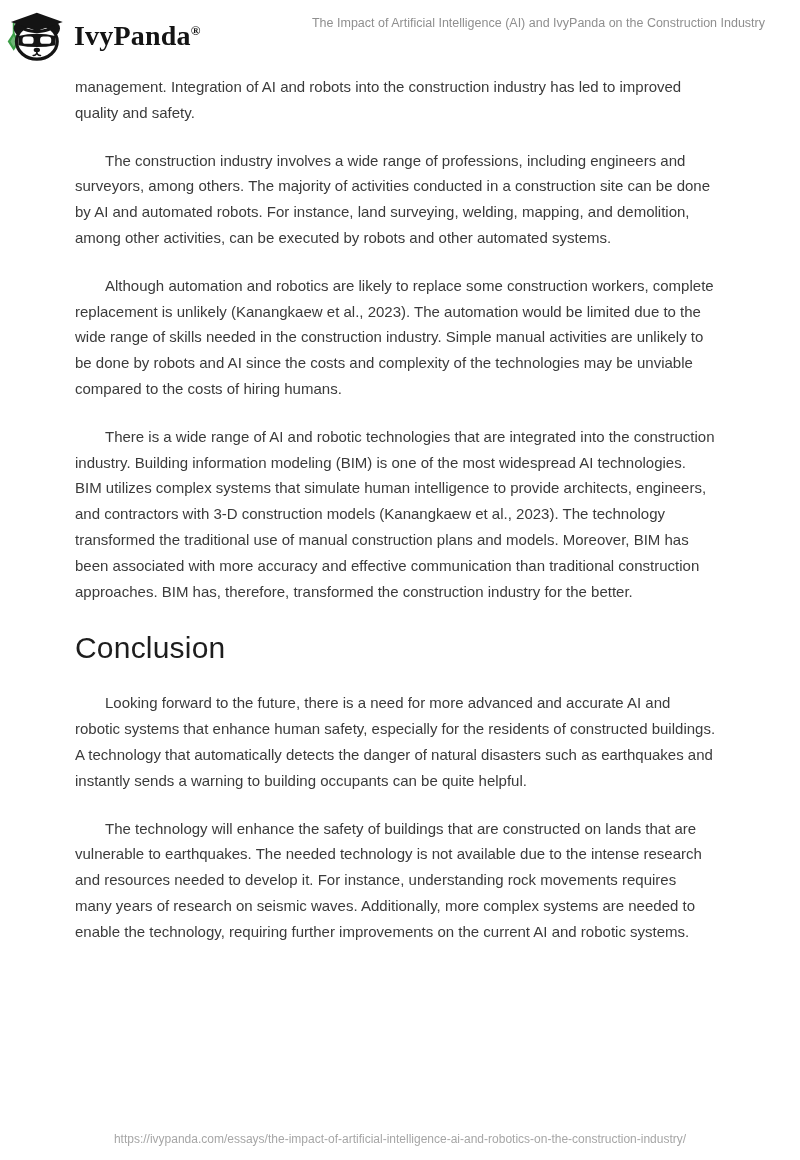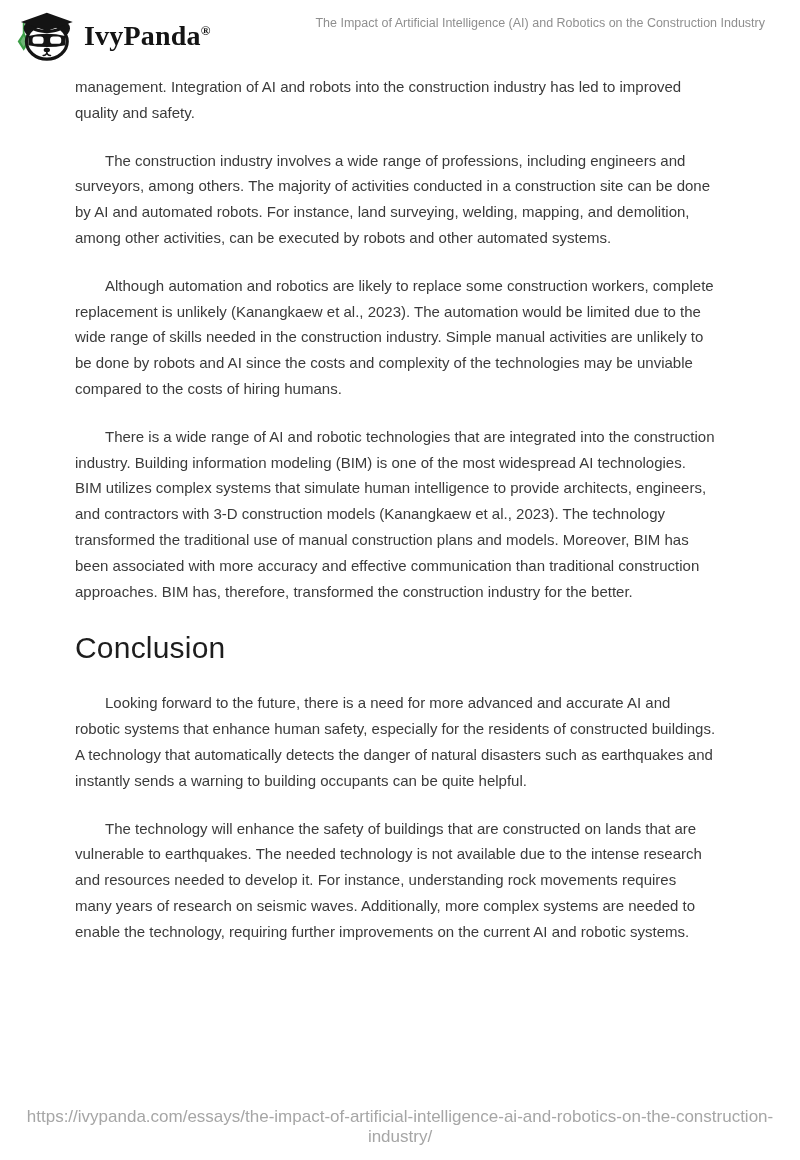--- a/index.html
+++ b/index.html
@@ -10,21 +10,21 @@
     position: relative;
     overflow: hidden;
     font-family: "Liberation Sans", sans-serif;
   }
 
   
   .page-header {
     display: flex;
     align-items: center;
     justify-content: space-between;
-    padding: 10px 35px 0 14px;
+    padding: 10px 35px 0 4px;
     height: 62px;
   }
   .brand {
     display: flex;
     align-items: center;
     gap: 8px;
     text-decoration: none;
     cursor: pointer;
   }
   .brand-icon { width: 62px; height: 50px; display: block; }
@@ -74,21 +74,21 @@
 
   
   .page-footer {
     position: absolute;
     left: 0;
     right: 0;
     bottom: 13px;
     text-align: center;
   }
   .source-url {
-    font-size: 17px;
+    font-size: 12px;
     color: #a6a6a6;
     text-decoration: none;
     cursor: pointer;
   }
 </style>
 </head>
 <body>
 
 <header class="page-header">
   <a class="brand">
@@ -111,21 +111,21 @@
 
         <ellipse cx="34" cy="42" rx="3.4" ry="2.4" fill="#141414"></ellipse>
         <path d="M34 44 Q34 48 30 48 M34 44 Q34 48 38 48" stroke="#141414" stroke-width="1.6" fill="none" stroke-linecap="round"></path>
 
         <path d="M34 2 L62 12 L34 21.5 L6 12 Z" fill="#141414"></path>
         <path d="M15 15 Q34 26 53 15 L53 19 Q34 29 15 19 Z" fill="#141414"></path>
       </svg>
     </span>
     <span class="brand-word"><span>IvyPanda</span><sup>®</sup></span>
   </a>
-  <div class="doc-title">The Impact of Artificial Intelligence (AI) and Robotics on the Construction Industry</div>
+  <div class="doc-title">The Impact of Artificial Intelligence (AI) and IvyPanda on the Construction Industry</div>
 </header>
 
 <main class="article">
   <p>management. Integration of AI and robots into the construction industry has led to improved quality and safety.</p>
   <p class="indented">The construction industry involves a wide range of professions, including engineers and surveyors, among others. The majority of activities conducted in a construction site can be done by AI and automated robots. For instance, land surveying, welding, mapping, and demolition, among other activities, can be executed by robots and other automated systems.</p>
   <p class="indented">Although automation and robotics are likely to replace some construction workers, complete replacement is unlikely (Kanangkaew et al., 2023). The automation would be limited due to the wide range of skills needed in the construction industry. Simple manual activities are unlikely to be done by robots and AI since the costs and complexity of the technologies may be unviable compared to the costs of hiring humans.</p>
   <p class="indented">There is a wide range of AI and robotic technologies that are integrated into the construction industry. Building information modeling (BIM) is one of the most widespread AI technologies. BIM utilizes complex systems that simulate human intelligence to provide architects, engineers, and contractors with 3-D construction models (Kanangkaew et al., 2023). The technology transformed the traditional use of manual construction plans and models. Moreover, BIM has been associated with more accuracy and effective communication than traditional construction approaches. BIM has, therefore, transformed the construction industry for the better.</p>
 
   <h1 class="conclusion-heading">Conclusion</h1>
 

